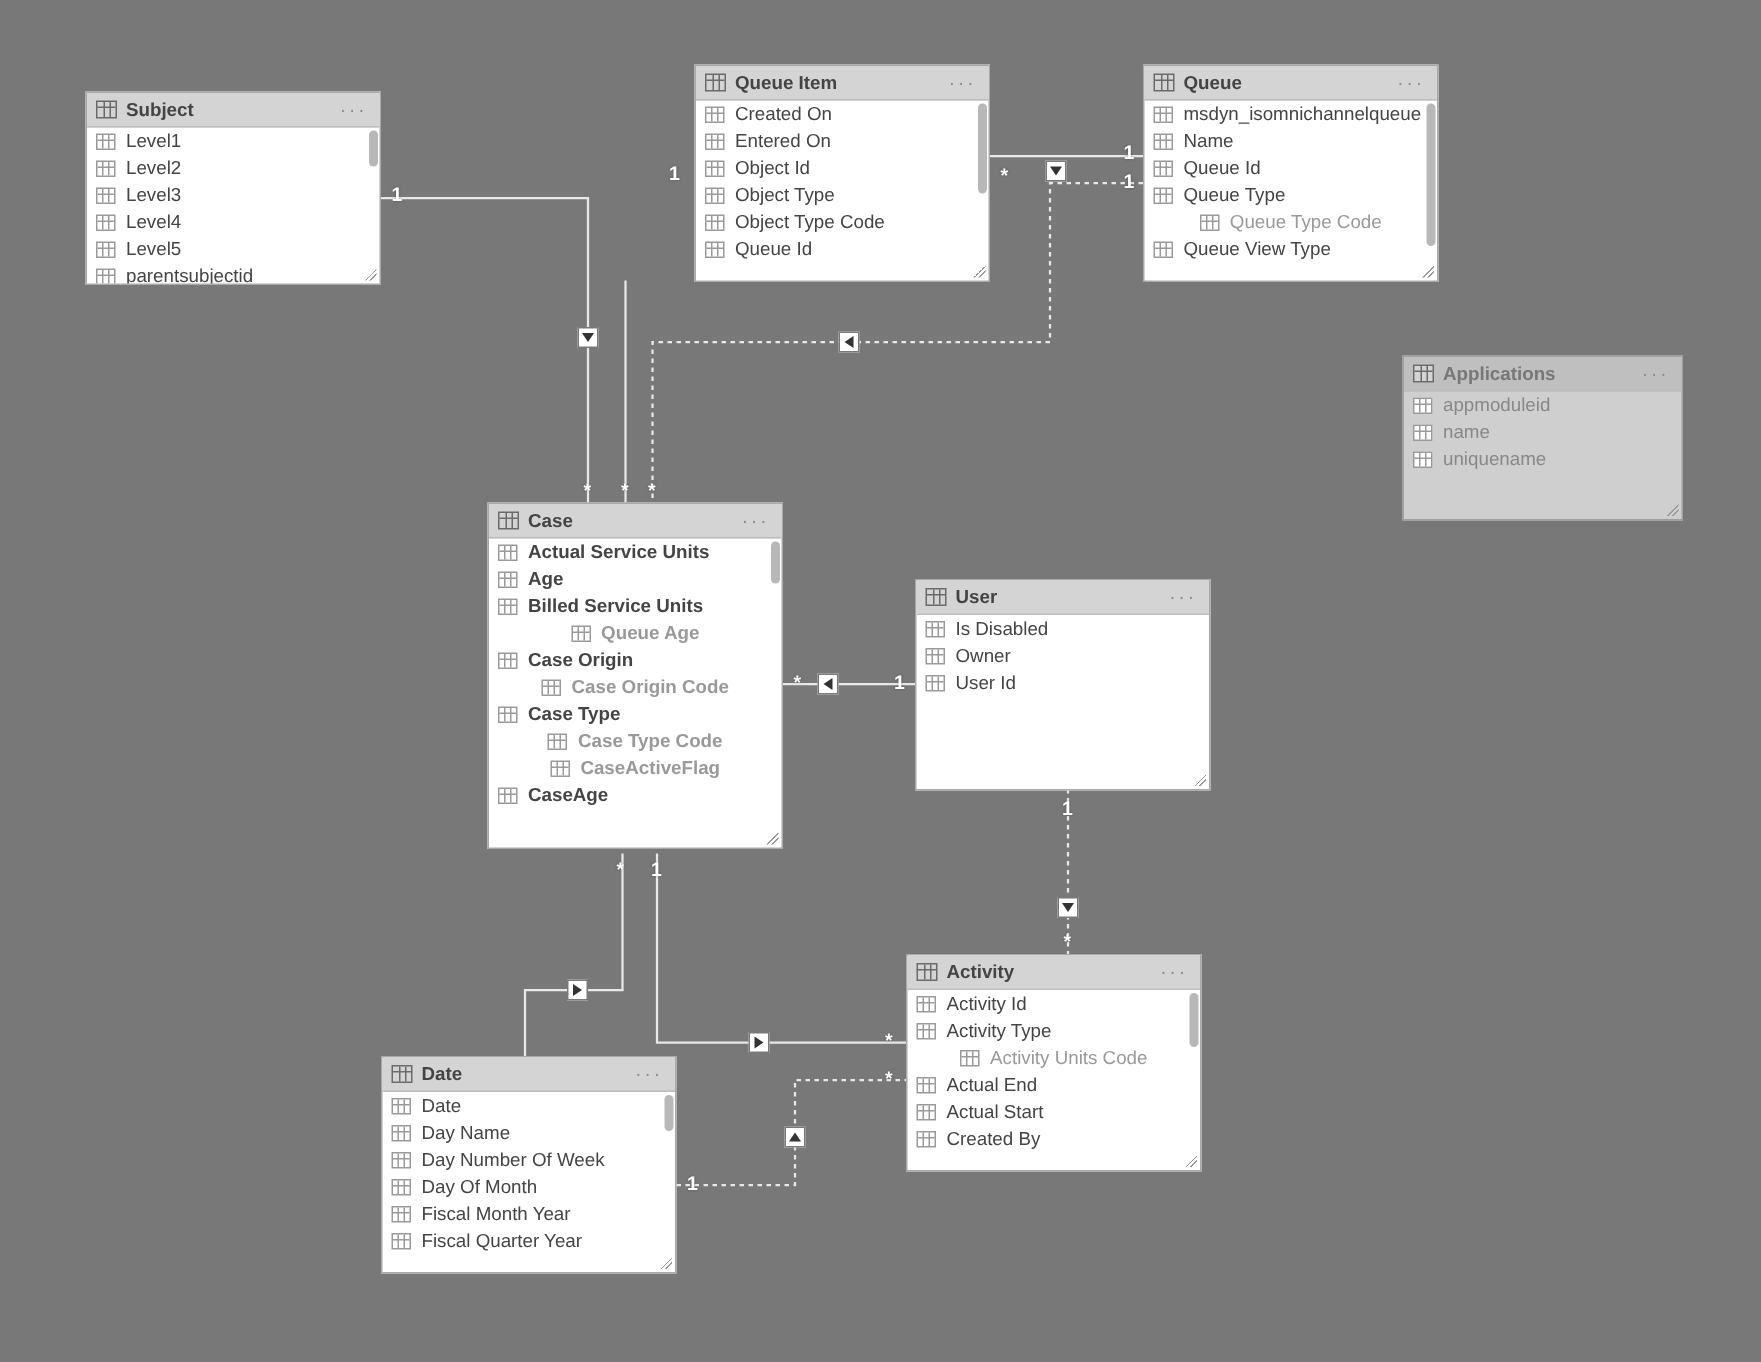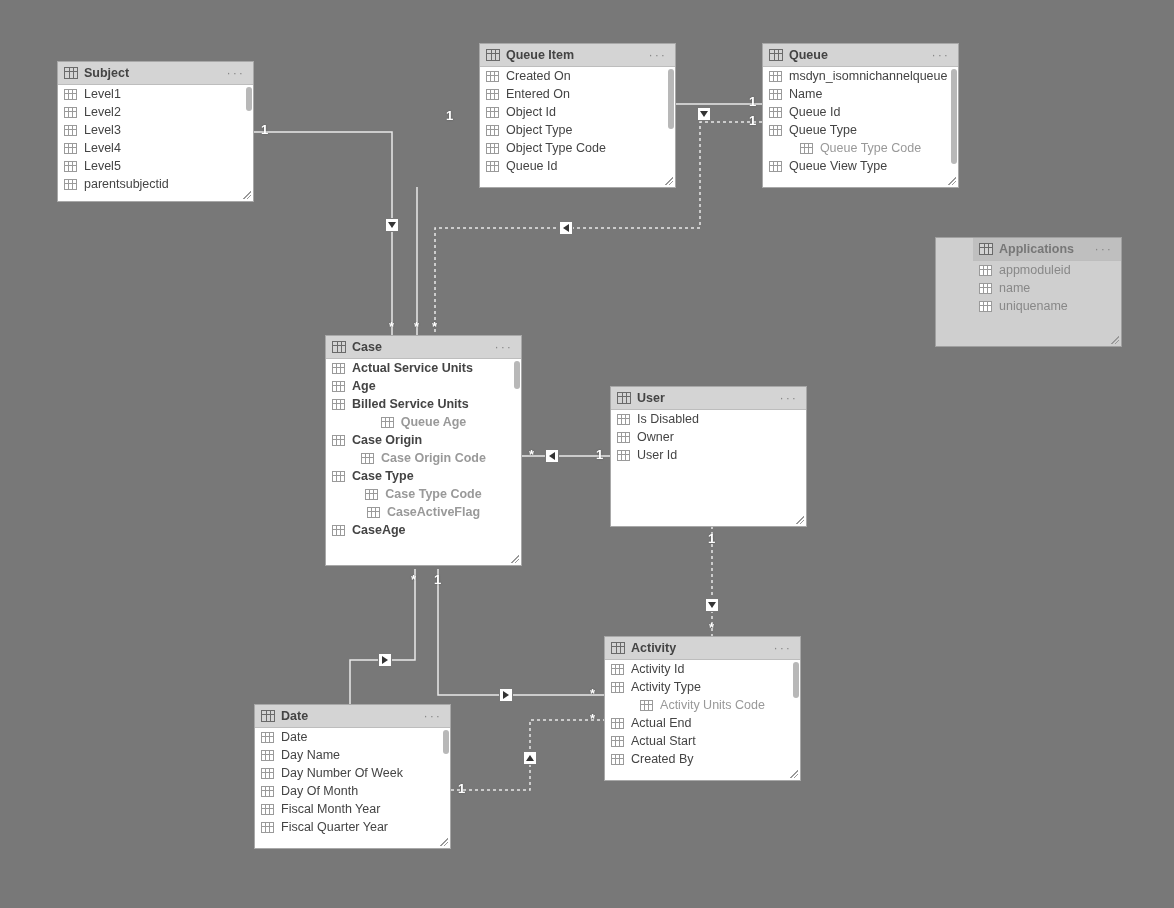--- a/index.html
+++ b/index.html
@@ -105,21 +105,21 @@
     border-radius: 3px;
   }
   .resize-grip {
     position: absolute;
     right: 2px; bottom: 2px;
     width: 8px; height: 8px;
     background:
       linear-gradient(135deg, transparent 0 50%, #999 50% 58%, transparent 58% 70%, #999 70% 78%, transparent 78%);
   }
   .entity.inactive .entity-header { background: #bfbfbf; color: #777; }
-  .entity.inactive { background: #cfcfcf; border-color: #a0a0a0; padding-left: 37px; }
+  .entity.inactive { background: #cfcfcf; border-color: #a0a0a0; }
   .entity.inactive .field-row { color: #888; }
   .label {
     position: absolute;
     color: #fff;
     font-weight: 700;
     font-size: 13px;
     text-shadow: 0 0 2px rgba(0,0,0,0.3);
   }
   svg.connections {
     position: absolute;
@@ -213,283 +213,283 @@
 <div class="label" style="left:590px; top:686px;">*</div>
 <div class="label" style="left:590px; top:711px;">*</div>
 <div class="label" style="left:458px; top:781px;">1</div>
 
 <div class="entity" style="left:57px; top:61px; width:197px;">
   <div class="entity-header">
     <span class="header-icon"></span>
     <span class="title">Subject</span>
     <span class="menu">···</span>
   </div>
+  <div class="entity-body" style="height:104px;">
+    <div class="field-row">
+        <span class="col-icon"></span>
+        <span>Level1</span>
+      </div>
+    <div class="field-row">
+        <span class="col-icon"></span>
+        <span>Level2</span>
+      </div>
+    <div class="field-row">
+        <span class="col-icon"></span>
+        <span>Level3</span>
+      </div>
+    <div class="field-row">
+        <span class="col-icon"></span>
+        <span>Level4</span>
+      </div>
+    <div class="field-row">
+        <span class="col-icon"></span>
+        <span>Level5</span>
+      </div>
+    <div class="field-row">
+        <span class="col-icon"></span>
+        <span>parentsubjectid</span>
+      </div>
+    <div class="scrollbar" style="top:2px; height:24px;"></div>
+    <div class="resize-grip"></div>
+  </div>
+</div>
+
+<div class="entity" style="left:463px; top:43px; width:197px;">
+  <div class="entity-header">
+    <span class="header-icon"></span>
+    <span class="title">Queue Item</span>
+    <span class="menu">···</span>
+  </div>
+  <div class="entity-body" style="height:120px;">
+    <div class="field-row">
+        <span class="col-icon"></span>
+        <span>Created On</span>
+      </div>
+    <div class="field-row">
+        <span class="col-icon"></span>
+        <span>Entered On</span>
+      </div>
+    <div class="field-row">
+        <span class="col-icon"></span>
+        <span>Object Id</span>
+      </div>
+    <div class="field-row">
+        <span class="col-icon"></span>
+        <span>Object Type</span>
+      </div>
+    <div class="field-row">
+        <span class="col-icon"></span>
+        <span>Object Type Code</span>
+      </div>
+    <div class="field-row">
+        <span class="col-icon"></span>
+        <span>Queue Id</span>
+      </div>
+    <div class="scrollbar" style="top:2px; height:60px;"></div>
+    <div class="resize-grip"></div>
+  </div>
+</div>
+
+<div class="entity" style="left:762px; top:43px; width:197px;">
+  <div class="entity-header">
+    <span class="header-icon"></span>
+    <span class="title">Queue</span>
+    <span class="menu">···</span>
+  </div>
+  <div class="entity-body" style="height:120px;">
+    <div class="field-row">
+        <span class="col-icon"></span>
+        <span>msdyn_isomnichannelqueue</span>
+      </div>
+    <div class="field-row">
+        <span class="col-icon"></span>
+        <span>Name</span>
+      </div>
+    <div class="field-row">
+        <span class="col-icon"></span>
+        <span>Queue Id</span>
+      </div>
+    <div class="field-row">
+        <span class="col-icon"></span>
+        <span>Queue Type</span>
+      </div>
+    <div class="field-row dimmed">
+        <span class="col-icon"></span>
+        <span>Queue Type Code</span>
+      </div>
+    <div class="field-row">
+        <span class="col-icon"></span>
+        <span>Queue View Type</span>
+      </div>
+    <div class="scrollbar" style="top:2px; height:95px;"></div>
+    <div class="resize-grip"></div>
+  </div>
+</div>
+
+<div class="entity inactive" style="left:935px; top:237px; width:187px;">
+  <div class="entity-header">
+    <span class="header-icon"></span>
+    <span class="title">Applications</span>
+    <span class="menu">···</span>
+  </div>
+  <div class="entity-body" style="height:85px;">
+    <div class="field-row">
+        <span class="col-icon"></span>
+        <span>appmoduleid</span>
+      </div>
+    <div class="field-row">
+        <span class="col-icon"></span>
+        <span>name</span>
+      </div>
+    <div class="field-row">
+        <span class="col-icon"></span>
+        <span>uniquename</span>
+      </div>
+    <div class="resize-grip"></div>
+  </div>
+</div>
+
+<div class="entity" style="left:325px; top:335px; width:197px;">
+  <div class="entity-header">
+    <span class="header-icon"></span>
+    <span class="title">Case</span>
+    <span class="menu">···</span>
+  </div>
+  <div class="entity-body" style="height:206px;font-weight:bold;">
+    <div class="field-row">
+        <span class="col-icon"></span>
+        <span>Actual Service Units</span>
+      </div>
+    <div class="field-row">
+        <span class="col-icon"></span>
+        <span>Age</span>
+      </div>
+    <div class="field-row">
+        <span class="col-icon"></span>
+        <span>Billed Service Units</span>
+      </div>
+    <div class="field-row dimmed">
+        <span class="col-icon"></span>
+        <span>Queue Age</span>
+      </div>
+    <div class="field-row">
+        <span class="col-icon"></span>
+        <span>Case Origin</span>
+      </div>
+    <div class="field-row dimmed">
+        <span class="col-icon"></span>
+        <span>Case Origin Code</span>
+      </div>
+    <div class="field-row">
+        <span class="col-icon"></span>
+        <span>Case Type</span>
+      </div>
+    <div class="field-row dimmed">
+        <span class="col-icon"></span>
+        <span>Case Type Code</span>
+      </div>
+    <div class="field-row dimmed">
+        <span class="col-icon"></span>
+        <span>CaseActiveFlag</span>
+      </div>
+    <div class="field-row">
+        <span class="col-icon"></span>
+        <span>CaseAge</span>
+      </div>
+    <div class="scrollbar" style="top:2px; height:28px;"></div>
+    <div class="resize-grip"></div>
+  </div>
+</div>
+
+<div class="entity" style="left:610px; top:386px; width:197px;">
+  <div class="entity-header">
+    <span class="header-icon"></span>
+    <span class="title">User</span>
+    <span class="menu">···</span>
+  </div>
   <div class="entity-body" style="height:116px;">
     <div class="field-row">
         <span class="col-icon"></span>
-        <span>Level1</span>
-      </div>
-    <div class="field-row">
-        <span class="col-icon"></span>
-        <span>Level2</span>
-      </div>
-    <div class="field-row">
-        <span class="col-icon"></span>
-        <span>Level3</span>
-      </div>
-    <div class="field-row">
-        <span class="col-icon"></span>
-        <span>Level4</span>
-      </div>
-    <div class="field-row">
-        <span class="col-icon"></span>
-        <span>Level5</span>
-      </div>
-    <div class="field-row">
-        <span class="col-icon"></span>
-        <span>parentsubjectid</span>
+        <span>Is Disabled</span>
+      </div>
+    <div class="field-row">
+        <span class="col-icon"></span>
+        <span>Owner</span>
+      </div>
+    <div class="field-row">
+        <span class="col-icon"></span>
+        <span>User Id</span>
+      </div>
+    <div class="resize-grip"></div>
+  </div>
+</div>
+
+<div class="entity" style="left:604px; top:636px; width:197px;">
+  <div class="entity-header">
+    <span class="header-icon"></span>
+    <span class="title">Activity</span>
+    <span class="menu">···</span>
+  </div>
+  <div class="entity-body" style="height:120px;">
+    <div class="field-row">
+        <span class="col-icon"></span>
+        <span>Activity Id</span>
+      </div>
+    <div class="field-row">
+        <span class="col-icon"></span>
+        <span>Activity Type</span>
+      </div>
+    <div class="field-row dimmed">
+        <span class="col-icon"></span>
+        <span>Activity Units Code</span>
+      </div>
+    <div class="field-row">
+        <span class="col-icon"></span>
+        <span>Actual End</span>
+      </div>
+    <div class="field-row">
+        <span class="col-icon"></span>
+        <span>Actual Start</span>
+      </div>
+    <div class="field-row">
+        <span class="col-icon"></span>
+        <span>Created By</span>
+      </div>
+    <div class="scrollbar" style="top:2px; height:36px;"></div>
+    <div class="resize-grip"></div>
+  </div>
+</div>
+
+<div class="entity" style="left:254px; top:704px; width:197px;">
+  <div class="entity-header">
+    <span class="header-icon"></span>
+    <span class="title">Date</span>
+    <span class="menu">···</span>
+  </div>
+  <div class="entity-body" style="height:120px;">
+    <div class="field-row">
+        <span class="col-icon"></span>
+        <span>Date</span>
+      </div>
+    <div class="field-row">
+        <span class="col-icon"></span>
+        <span>Day Name</span>
+      </div>
+    <div class="field-row">
+        <span class="col-icon"></span>
+        <span>Day Number Of Week</span>
+      </div>
+    <div class="field-row">
+        <span class="col-icon"></span>
+        <span>Day Of Month</span>
+      </div>
+    <div class="field-row">
+        <span class="col-icon"></span>
+        <span>Fiscal Month Year</span>
+      </div>
+    <div class="field-row">
+        <span class="col-icon"></span>
+        <span>Fiscal Quarter Year</span>
       </div>
     <div class="scrollbar" style="top:2px; height:24px;"></div>
     <div class="resize-grip"></div>
   </div>
 </div>
 
-<div class="entity" style="left:463px; top:43px; width:197px;margin-left:16px;">
-  <div class="entity-header">
-    <span class="header-icon"></span>
-    <span class="title">Queue Item</span>
-    <span class="menu">···</span>
-  </div>
-  <div class="entity-body" style="height:120px;">
-    <div class="field-row">
-        <span class="col-icon"></span>
-        <span>Created On</span>
-      </div>
-    <div class="field-row">
-        <span class="col-icon"></span>
-        <span>Entered On</span>
-      </div>
-    <div class="field-row">
-        <span class="col-icon"></span>
-        <span>Object Id</span>
-      </div>
-    <div class="field-row">
-        <span class="col-icon"></span>
-        <span>Object Type</span>
-      </div>
-    <div class="field-row">
-        <span class="col-icon"></span>
-        <span>Object Type Code</span>
-      </div>
-    <div class="field-row">
-        <span class="col-icon"></span>
-        <span>Queue Id</span>
-      </div>
-    <div class="scrollbar" style="top:2px; height:60px;"></div>
-    <div class="resize-grip"></div>
-  </div>
-</div>
-
-<div class="entity" style="left:762px; top:43px; width:197px;">
-  <div class="entity-header">
-    <span class="header-icon"></span>
-    <span class="title">Queue</span>
-    <span class="menu">···</span>
-  </div>
-  <div class="entity-body" style="height:120px;">
-    <div class="field-row">
-        <span class="col-icon"></span>
-        <span>msdyn_isomnichannelqueue</span>
-      </div>
-    <div class="field-row">
-        <span class="col-icon"></span>
-        <span>Name</span>
-      </div>
-    <div class="field-row">
-        <span class="col-icon"></span>
-        <span>Queue Id</span>
-      </div>
-    <div class="field-row">
-        <span class="col-icon"></span>
-        <span>Queue Type</span>
-      </div>
-    <div class="field-row dimmed">
-        <span class="col-icon"></span>
-        <span>Queue Type Code</span>
-      </div>
-    <div class="field-row">
-        <span class="col-icon"></span>
-        <span>Queue View Type</span>
-      </div>
-    <div class="scrollbar" style="top:2px; height:95px;"></div>
-    <div class="resize-grip"></div>
-  </div>
-</div>
-
-<div class="entity inactive" style="left:935px; top:237px; width:187px;">
-  <div class="entity-header">
-    <span class="header-icon"></span>
-    <span class="title">Applications</span>
-    <span class="menu">···</span>
-  </div>
-  <div class="entity-body" style="height:85px;">
-    <div class="field-row">
-        <span class="col-icon"></span>
-        <span>appmoduleid</span>
-      </div>
-    <div class="field-row">
-        <span class="col-icon"></span>
-        <span>name</span>
-      </div>
-    <div class="field-row">
-        <span class="col-icon"></span>
-        <span>uniquename</span>
-      </div>
-    <div class="resize-grip"></div>
-  </div>
-</div>
-
-<div class="entity" style="left:325px; top:335px; width:197px;">
-  <div class="entity-header">
-    <span class="header-icon"></span>
-    <span class="title">Case</span>
-    <span class="menu">···</span>
-  </div>
-  <div class="entity-body" style="height:206px;font-weight:bold;">
-    <div class="field-row">
-        <span class="col-icon"></span>
-        <span>Actual Service Units</span>
-      </div>
-    <div class="field-row">
-        <span class="col-icon"></span>
-        <span>Age</span>
-      </div>
-    <div class="field-row">
-        <span class="col-icon"></span>
-        <span>Billed Service Units</span>
-      </div>
-    <div class="field-row dimmed">
-        <span class="col-icon"></span>
-        <span>Queue Age</span>
-      </div>
-    <div class="field-row">
-        <span class="col-icon"></span>
-        <span>Case Origin</span>
-      </div>
-    <div class="field-row dimmed">
-        <span class="col-icon"></span>
-        <span>Case Origin Code</span>
-      </div>
-    <div class="field-row">
-        <span class="col-icon"></span>
-        <span>Case Type</span>
-      </div>
-    <div class="field-row dimmed">
-        <span class="col-icon"></span>
-        <span>Case Type Code</span>
-      </div>
-    <div class="field-row dimmed">
-        <span class="col-icon"></span>
-        <span>CaseActiveFlag</span>
-      </div>
-    <div class="field-row">
-        <span class="col-icon"></span>
-        <span>CaseAge</span>
-      </div>
-    <div class="scrollbar" style="top:2px; height:28px;"></div>
-    <div class="resize-grip"></div>
-  </div>
-</div>
-
-<div class="entity" style="left:610px; top:386px; width:197px;">
-  <div class="entity-header">
-    <span class="header-icon"></span>
-    <span class="title">User</span>
-    <span class="menu">···</span>
-  </div>
-  <div class="entity-body" style="height:116px;">
-    <div class="field-row">
-        <span class="col-icon"></span>
-        <span>Is Disabled</span>
-      </div>
-    <div class="field-row">
-        <span class="col-icon"></span>
-        <span>Owner</span>
-      </div>
-    <div class="field-row">
-        <span class="col-icon"></span>
-        <span>User Id</span>
-      </div>
-    <div class="resize-grip"></div>
-  </div>
-</div>
-
-<div class="entity" style="left:604px; top:636px; width:197px;">
-  <div class="entity-header">
-    <span class="header-icon"></span>
-    <span class="title">Activity</span>
-    <span class="menu">···</span>
-  </div>
-  <div class="entity-body" style="height:120px;">
-    <div class="field-row">
-        <span class="col-icon"></span>
-        <span>Activity Id</span>
-      </div>
-    <div class="field-row">
-        <span class="col-icon"></span>
-        <span>Activity Type</span>
-      </div>
-    <div class="field-row dimmed">
-        <span class="col-icon"></span>
-        <span>Activity Units Code</span>
-      </div>
-    <div class="field-row">
-        <span class="col-icon"></span>
-        <span>Actual End</span>
-      </div>
-    <div class="field-row">
-        <span class="col-icon"></span>
-        <span>Actual Start</span>
-      </div>
-    <div class="field-row">
-        <span class="col-icon"></span>
-        <span>Created By</span>
-      </div>
-    <div class="scrollbar" style="top:2px; height:36px;"></div>
-    <div class="resize-grip"></div>
-  </div>
-</div>
-
-<div class="entity" style="left:254px; top:704px; width:197px;">
-  <div class="entity-header">
-    <span class="header-icon"></span>
-    <span class="title">Date</span>
-    <span class="menu">···</span>
-  </div>
-  <div class="entity-body" style="height:120px;">
-    <div class="field-row">
-        <span class="col-icon"></span>
-        <span>Date</span>
-      </div>
-    <div class="field-row">
-        <span class="col-icon"></span>
-        <span>Day Name</span>
-      </div>
-    <div class="field-row">
-        <span class="col-icon"></span>
-        <span>Day Number Of Week</span>
-      </div>
-    <div class="field-row">
-        <span class="col-icon"></span>
-        <span>Day Of Month</span>
-      </div>
-    <div class="field-row">
-        <span class="col-icon"></span>
-        <span>Fiscal Month Year</span>
-      </div>
-    <div class="field-row">
-        <span class="col-icon"></span>
-        <span>Fiscal Quarter Year</span>
-      </div>
-    <div class="scrollbar" style="top:2px; height:24px;"></div>
-    <div class="resize-grip"></div>
-  </div>
-</div>
-
 </body></html>

